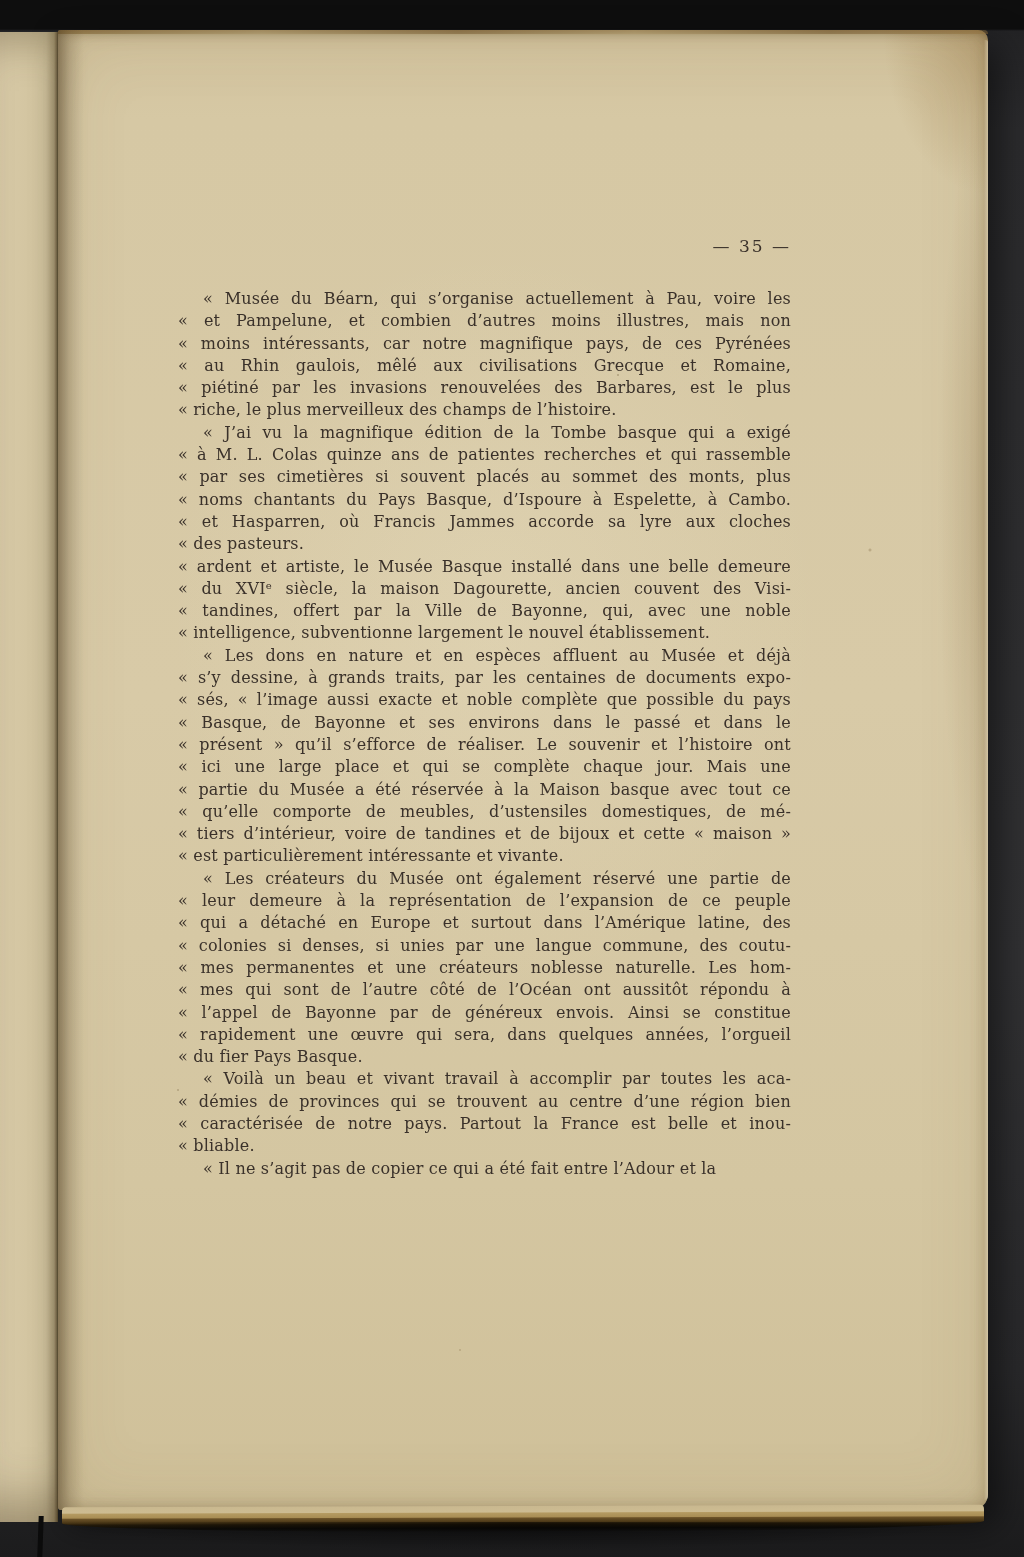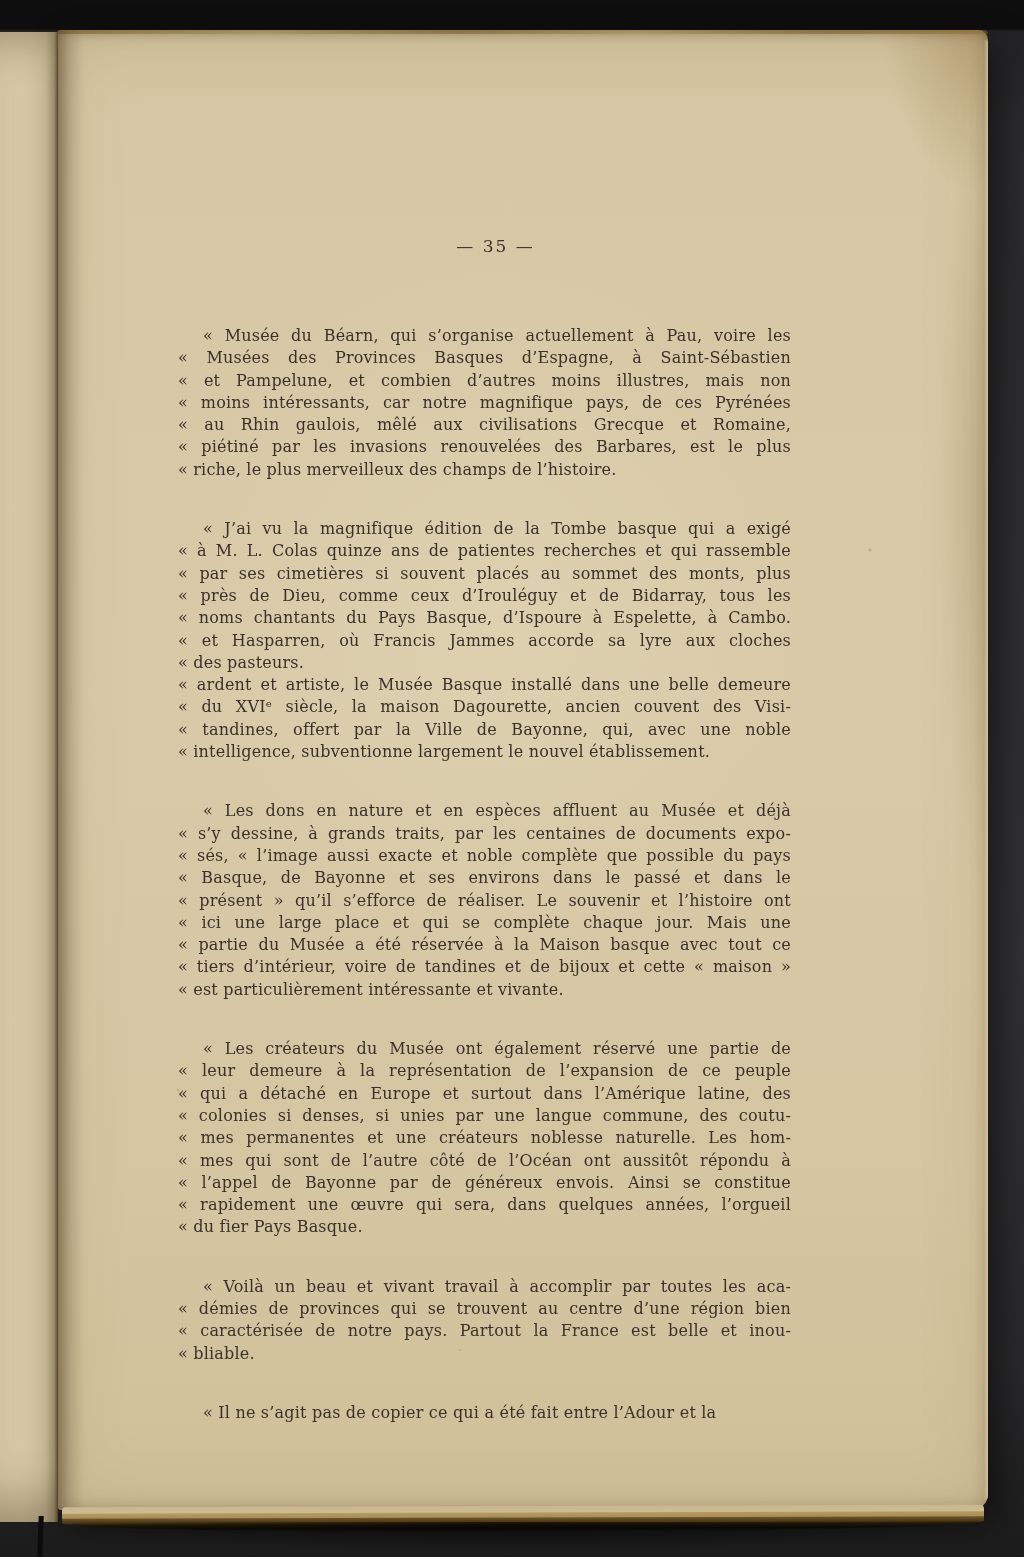--- a/index.html
+++ b/index.html
@@ -66,34 +66,34 @@
   }
   
   .page .rim {
     position:absolute; right:0; top:10px; bottom:10px; width:4px;
     background:linear-gradient(270deg, rgba(250,244,220,.45), transparent 100%);
     border-radius:0 10px 16px 0;
   }
 
   .page-number {
     position:absolute; left:120px; top:206px; width:613px; padding-left:22px;
-    text-align:center; font-size:17px; letter-spacing:2px;
+    text-align:right; font-size:17px; letter-spacing:2px;
   }
 
   .text-block {
     position:absolute; left:120px; top:258px; width:613px;
     font-size:16px; letter-spacing:.2px;
   }
   .text-block .line {
     height:22.3px; line-height:22.3px; overflow:hidden;
     text-align:justify; text-align-last:justify;
     white-space:normal;
   }
   .text-block .line.last { text-align-last:left; }
-  .text-block .line.first { padding-left:25px;margin-top:37px; }
+  .text-block .line.first { padding-left:25px; }
 
   
   .edge-stack {
     position:absolute; left:62px; top:1506px; width:922px; height:26px;
     transform:rotate(-.15deg);
     background:linear-gradient(180deg,
       #c9b88f 0px, #cdbc92 6px,
       #b49a61 7px, #a98e55 11px,
       #6b5228 12px, #4a3716 16px,
       #241a09 18px, rgba(12,10,6,.9) 22px, transparent 26px);
@@ -117,44 +117,43 @@
 
   <div class="page">
     <div class="deckle"></div>
     <div class="gutter"></div>
     <div class="rim"></div>
 
     <div class="page-number">— 35 —</div>
 
     <div class="text-block">
         <div class="line first">« Musée du Béarn, qui s’organise actuellement à Pau, voire les</div>
-        <div class="line">« Musées des Provinces Basques d’Espagne, à Saint-Sébastien</div>
         <div class="line">« et Pampelune, et combien d’autres moins illustres, mais non</div>
         <div class="line">« moins intéressants, car notre magnifique pays, de ces Pyrénées</div>
         <div class="line">« au Rhin gaulois, mêlé aux civilisations Grecque et Romaine,</div>
         <div class="line">« piétiné par les invasions renouvelées des Barbares, est le plus</div>
         <div class="line last">« riche, le plus merveilleux des champs de l’histoire.</div>
         <div class="line first">« J’ai vu la magnifique édition de la Tombe basque qui a exigé</div>
         <div class="line">« à M. L. Colas quinze ans de patientes recherches et qui rassemble</div>
         <div class="line">« par ses cimetières si souvent placés au sommet des monts, plus</div>
-        <div class="line">« près de Dieu, comme ceux d’Irouléguy et de Bidarray, tous les</div>
         <div class="line">« noms chantants du Pays Basque, d’Ispoure à Espelette, à Cambo.</div>
         <div class="line">« et Hasparren, où Francis Jammes accorde sa lyre aux cloches</div>
         <div class="line last">« des pasteurs.</div>
         <div class="line">« ardent et artiste, le Musée Basque installé dans une belle demeure</div>
         <div class="line">« du XVIᵉ siècle, la maison Dagourette, ancien couvent des Visi-</div>
         <div class="line">« tandines, offert par la Ville de Bayonne, qui, avec une noble</div>
         <div class="line last">« intelligence, subventionne largement le nouvel établissement.</div>
         <div class="line first">« Les dons en nature et en espèces affluent au Musée et déjà</div>
         <div class="line">« s’y dessine, à grands traits, par les centaines de documents expo-</div>
         <div class="line">« sés, « l’image aussi exacte et noble complète que possible du pays</div>
         <div class="line">« Basque, de Bayonne et ses environs dans le passé et dans le</div>
         <div class="line">« présent » qu’il s’efforce de réaliser. Le souvenir et l’histoire ont</div>
         <div class="line">« ici une large place et qui se complète chaque jour. Mais une</div>
         <div class="line">« partie du Musée a été réservée à la Maison basque avec tout ce</div>
+        <div class="line">« qu’elle comporte de meubles, d’ustensiles domestiques, de mé-</div>
         <div class="line">« tiers d’intérieur, voire de tandines et de bijoux et cette « maison »</div>
         <div class="line last">« est particulièrement intéressante et vivante.</div>
         <div class="line first">« Les créateurs du Musée ont également réservé une partie de</div>
         <div class="line">« leur demeure à la représentation de l’expansion de ce peuple</div>
         <div class="line">« qui a détaché en Europe et surtout dans l’Amérique latine, des</div>
         <div class="line">« colonies si denses, si unies par une langue commune, des coutu-</div>
         <div class="line">« mes permanentes et une créateurs noblesse naturelle. Les hom-</div>
         <div class="line">« mes qui sont de l’autre côté de l’Océan ont aussitôt répondu à</div>
         <div class="line">« l’appel de Bayonne par de généreux envois. Ainsi se constitue</div>
         <div class="line">« rapidement une œuvre qui sera, dans quelques années, l’orgueil</div>

